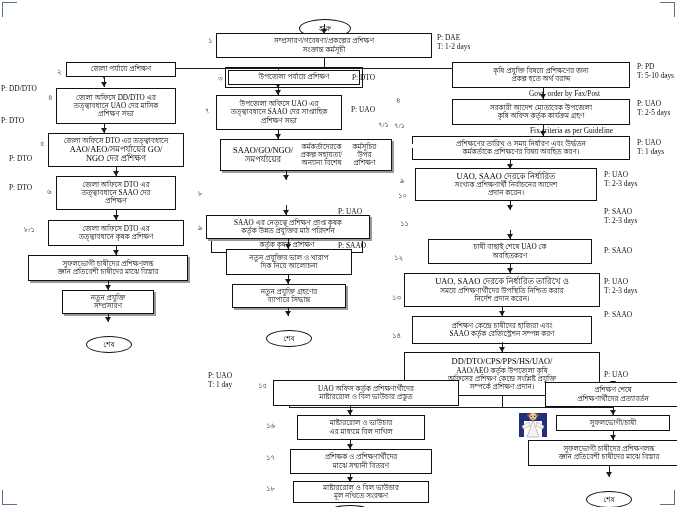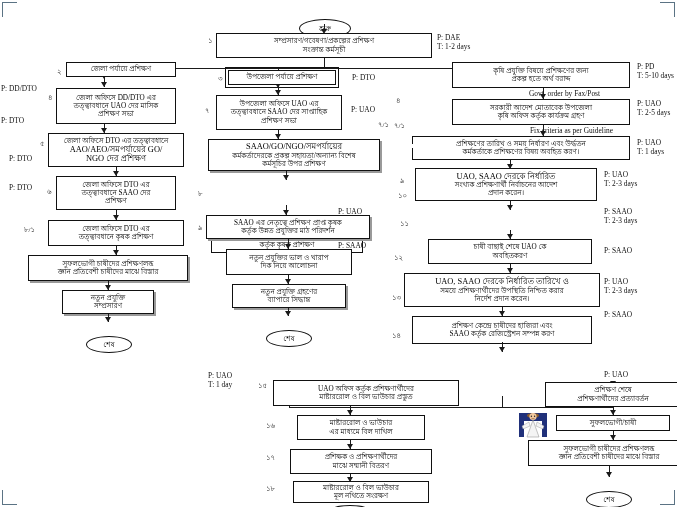--- a/index.html
+++ b/index.html
@@ -157,39 +157,39 @@
     <span>নতুন প্রযুক্তি</span>
     <span>সম্প্রসারণ</span>
   </div>
   <div class="ln vl" style="left:108px;top:314px;height:8px;"></div>
   <div class="arrow" style="left:105px;top:317px;"></div>
   <div class="term" style="left:86px;top:322px;width:46px;height:17px;">
     <span>শেষ</span>
   </div>
 
   <div class="num" style="left:218px;top:73px;">৩</div>
-  <div class="node dbl" style="left:228px;top:70px;width:108px;height:15px;">
+  <div class="node dbl" style="left:228px;top:70px;width:132px;height:15px;">
     <span>উপজেলা পর্যায়ে প্রশিক্ষণ</span>
   </div>
   <div class="lbl" style="left:352px;top:73px;">P: DTO</div>
   <div class="ln vl" style="left:278px;top:85px;height:10px;"></div>
   <div class="arrow" style="left:275px;top:90px;"></div>
 
   <div class="num" style="left:205px;top:105px;">৭</div>
   <div class="node" style="left:216px;top:95px;width:126px;height:35px;flex-direction:column;">
     <span>উপজেলা অফিসে UAO এর</span>
     <span>তত্ত্বাবধানে SAAO দের সাপ্তাহিক</span>
     <span>প্রশিক্ষণ সভা</span>
   </div>
   <div class="lbl" style="left:351px;top:105px;">P: UAO</div>
   <div class="ln vl" style="left:278px;top:130px;height:9px;"></div>
   <div class="arrow" style="left:275px;top:134px;"></div>
 
   <div class="num" style="left:378px;top:119px;">৭/১</div>
-  <div class="node shadow" style="left:208px;top:139px;width:172px;height:32px;flex-direction:column;">
+  <div class="node shadow" style="left:220px;top:139px;width:172px;height:32px;flex-direction:row;">
     <span class="big">SAAO/GO/NGO/সমপর্যায়ের</span>
     <span>কর্মকর্তাদেরকে প্রকল্প সহায়তা/অন্যান্য বিশেষ</span>
     <span>কর্মসূচির উপর প্রশিক্ষণ</span>
   </div>
   <div class="ln vl" style="left:286px;top:171px;height:9px;"></div>
   <div class="arrow" style="left:283px;top:175px;"></div>
 
   <div class="num" style="left:198px;top:188px;">৮</div>
   <div class="node" style="left:211px;top:180px;width:152px;height:25px;flex-direction:column;margin-top:48px;">
     <span class="big">UAO/AAO/AEO/SAAO</span>
@@ -298,20 +298,26 @@
   <div class="num" style="left:392px;top:292px;">১৩</div>
   <div class="node" style="left:412px;top:316px;width:180px;height:28px;flex-direction:column;text-align:right;">
     <span>প্রশিক্ষণ কেন্দ্রে চাষীদের হাজিরা এবং</span>
     <span>SAAO কর্তৃক রেজিস্ট্রেশন সম্পন্ন করণ</span>
   </div>
   <div class="lbl" style="left:604px;top:310px;">P: SAAO</div>
   <div class="ln vl" style="left:502px;top:342px;height:10px;"></div>
   <div class="arrow" style="left:499px;top:347px;"></div>
 
   <div class="num" style="left:392px;top:330px;">১৪</div>
+  <div class="node" style="left:404px;top:352px;width:196px;height:44px;flex-direction:column;">
+    <span class="big">DD/DTO/CPS/PPS/HS/UAO/</span>
+    <span>AAO/AEO কর্তৃক উপজেলা কৃষি</span>
+    <span>অফিসের প্রশিক্ষণ কেন্দ্রে সংশ্লিষ্ট প্রযুক্তি</span>
+    <span>সম্পর্কে প্রশিক্ষণ প্রদান।</span>
+  </div>
   <div class="lbl" style="left:604px;top:370px;">P: UAO</div>
 
   <div class="ln vl" style="left:502px;top:396px;height:12px;"></div>
   <div class="ln hl" style="left:289px;top:407px;width:325px;"></div>
   <div class="ln vl" style="left:289px;top:396px;height:11px;"></div>
   <div class="ln vl" style="left:289px;top:396px;height:0px;"></div>
   <div class="ln vl" style="left:613px;top:385px;height:22px;"></div>
   <div class="arrow" style="left:286px;top:392px;"></div>
   <div class="arrow" style="left:610px;top:381px;"></div>
 

